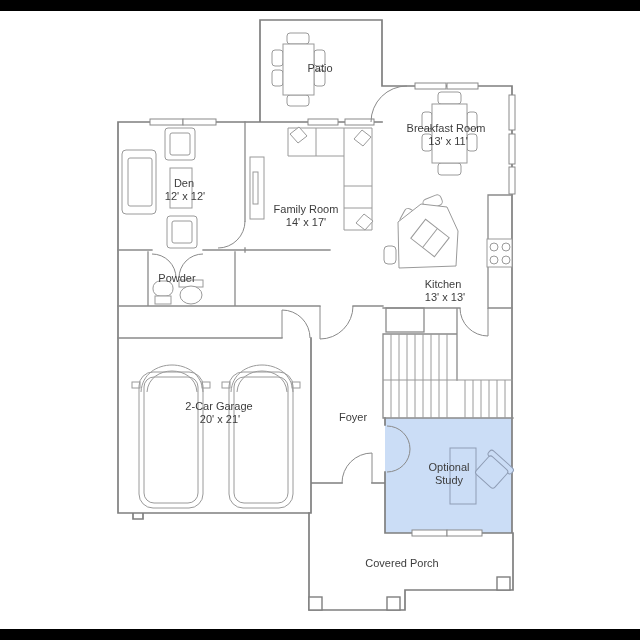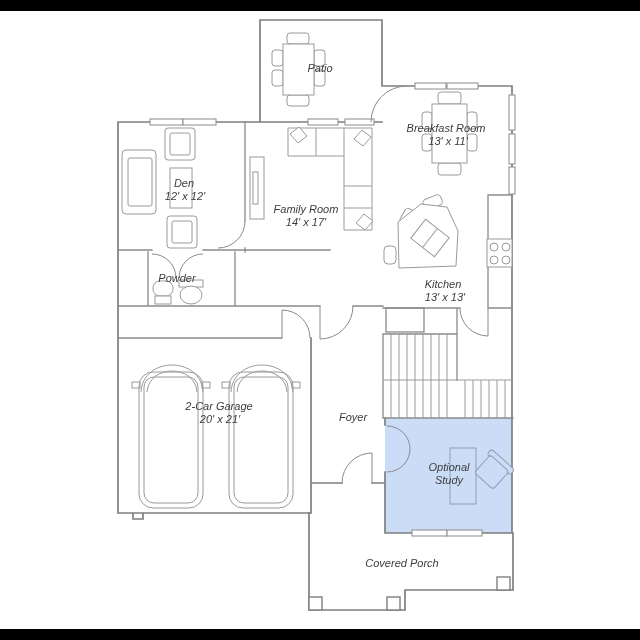--- a/index.html
+++ b/index.html
@@ -1,17 +1,17 @@
 <!DOCTYPE html>
 <html><head>
 <meta charset="utf-8">
 <style>
   html,body{margin:0;padding:0;background:#ffffff;}
   .stage{position:relative;width:640px;height:640px;overflow:hidden;background:#0369a1;
-         font-family:"Liberation Sans", sans-serif;font-style:italic;}
+         font-family:"Liberation Sans", sans-serif;}
   svg{display:block;}
   text{font-family:"Liberation Sans", sans-serif;fill:#3c3c3c;}
   .room-label{font-size:11px;}
   .room-dim{font-size:11px;}
 </style>
 </head>
 <body>
 
 <div class="stage">
 <svg width="640" height="640" viewBox="0 0 640 640">

